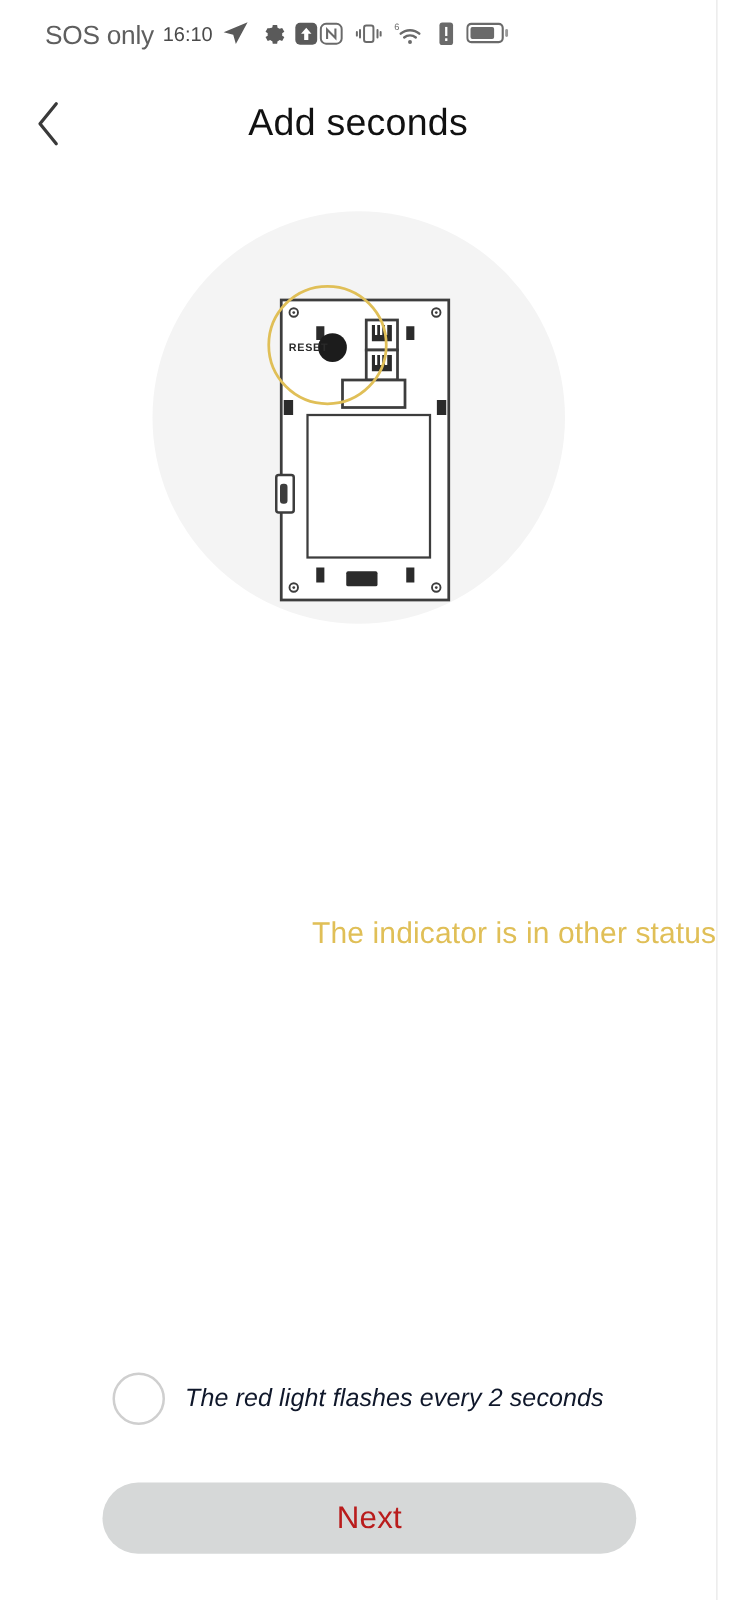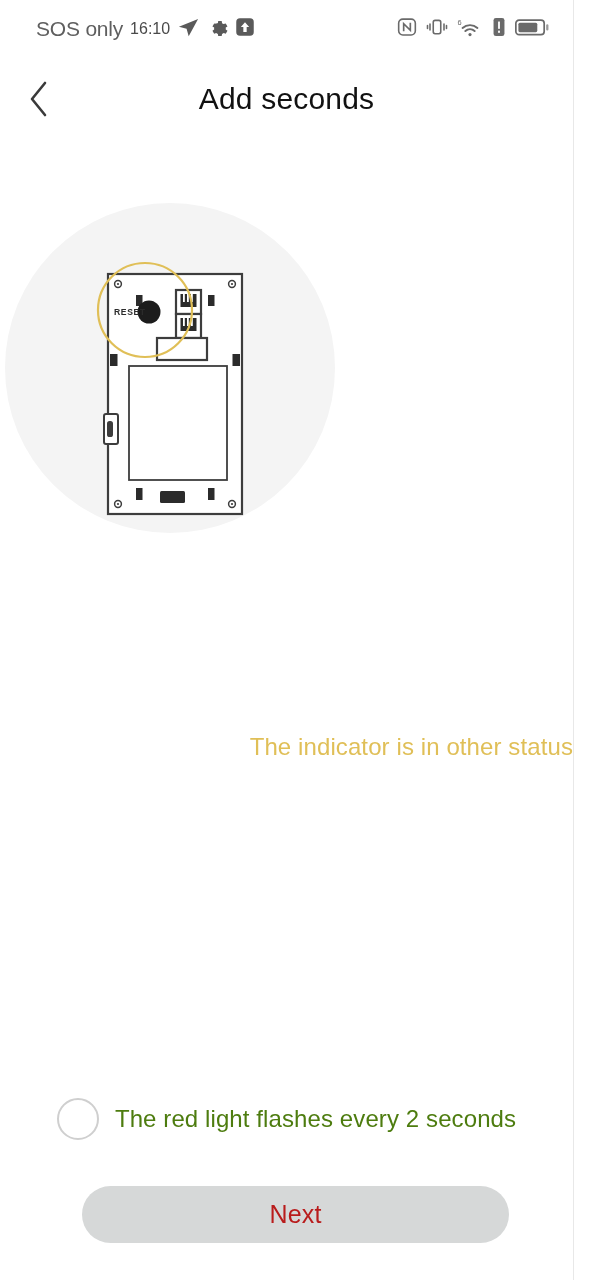--- a/index.html
+++ b/index.html
@@ -32,21 +32,21 @@
   }
 
   
   .statusbar {
     position: absolute;
     left: 0; top: 0;
     width: 573px;
     height: 58px;
     display: flex;
     align-items: center;
-    justify-content: space-between;
+    justify-content: flex-start;
     padding: 0 24px 0 36px;
     box-sizing: border-box;
   }
   .sb-left {
     display: flex;
     align-items: center;
     gap: 7px;
     color: #5a5a5a;
   }
   .sb-carrier {
@@ -93,25 +93,26 @@
     text-align: center;
     font-size: 30px;
     color: #111111;
     letter-spacing: 0.2px;
   }
 
   
   .illus-wrap {
     position: absolute;
     left: 0;
-    top: 178px;
+    top: 144px;
     width: 573px;
     height: 380px;
     display: flex;
     align-items: center;
+    justify-content: center;
   }
 
   
   .instruction {
     position: absolute;
     left: 28px;
     top: 612px;
     width: 517px;
     text-align: center;
     font-size: 25.5px;
@@ -145,23 +146,24 @@
   }
   .radio {
     width: 42px;
     height: 42px;
     border-radius: 50%;
     border: 2px solid #cfcfcf;
     box-sizing: border-box;
     flex: none;
   }
   .confirm-label {
-    font-size: 24px;
-    color: #4d7c0f;
+    font-size: 20px;
+    color: #0f172a;
     letter-spacing: 0.1px;
+    font-style: italic;
   }
 
   
   .next-btn {
     position: absolute;
     left: 82px;
     top: 1186px;
     width: 427px;
     height: 57px;
     border-radius: 29px;

